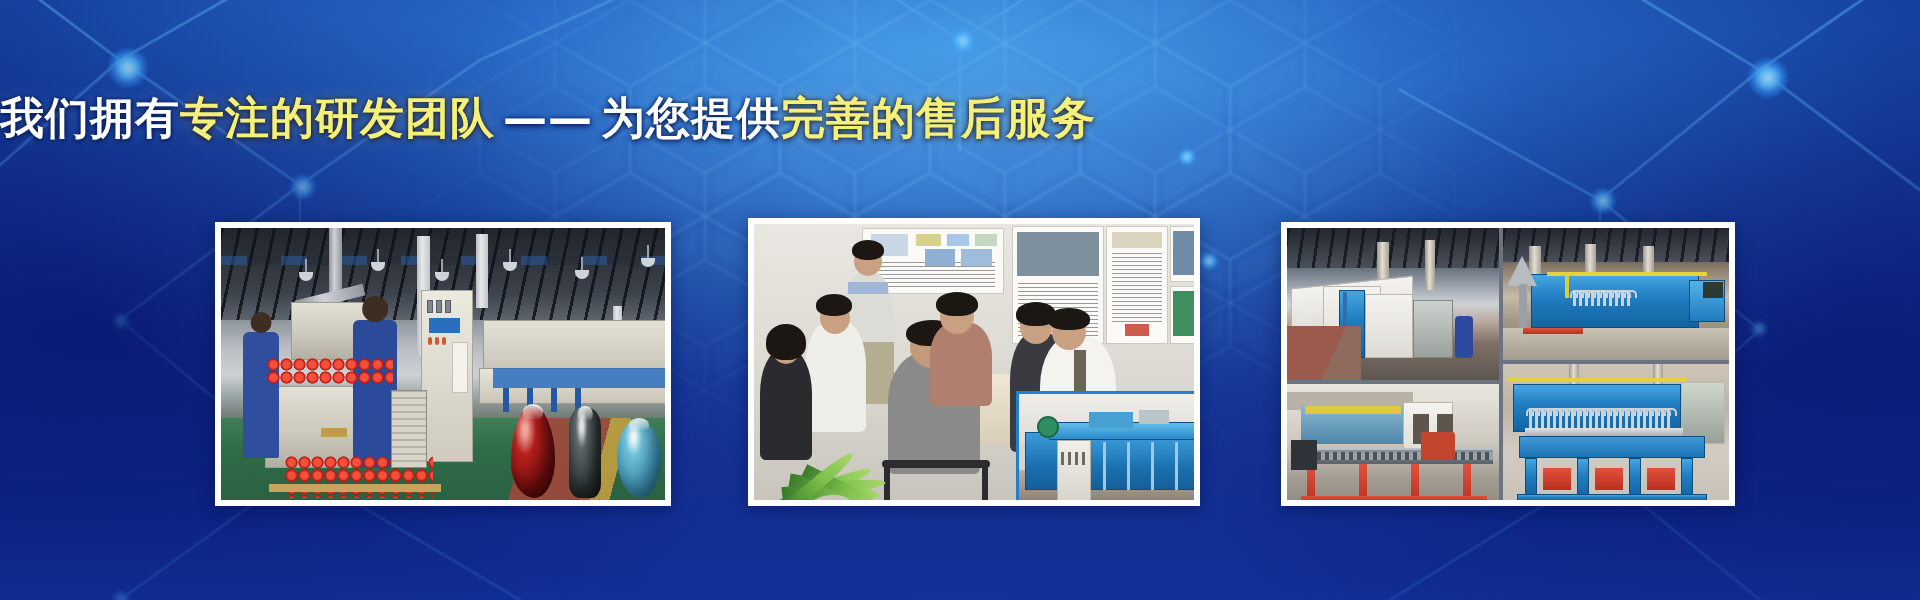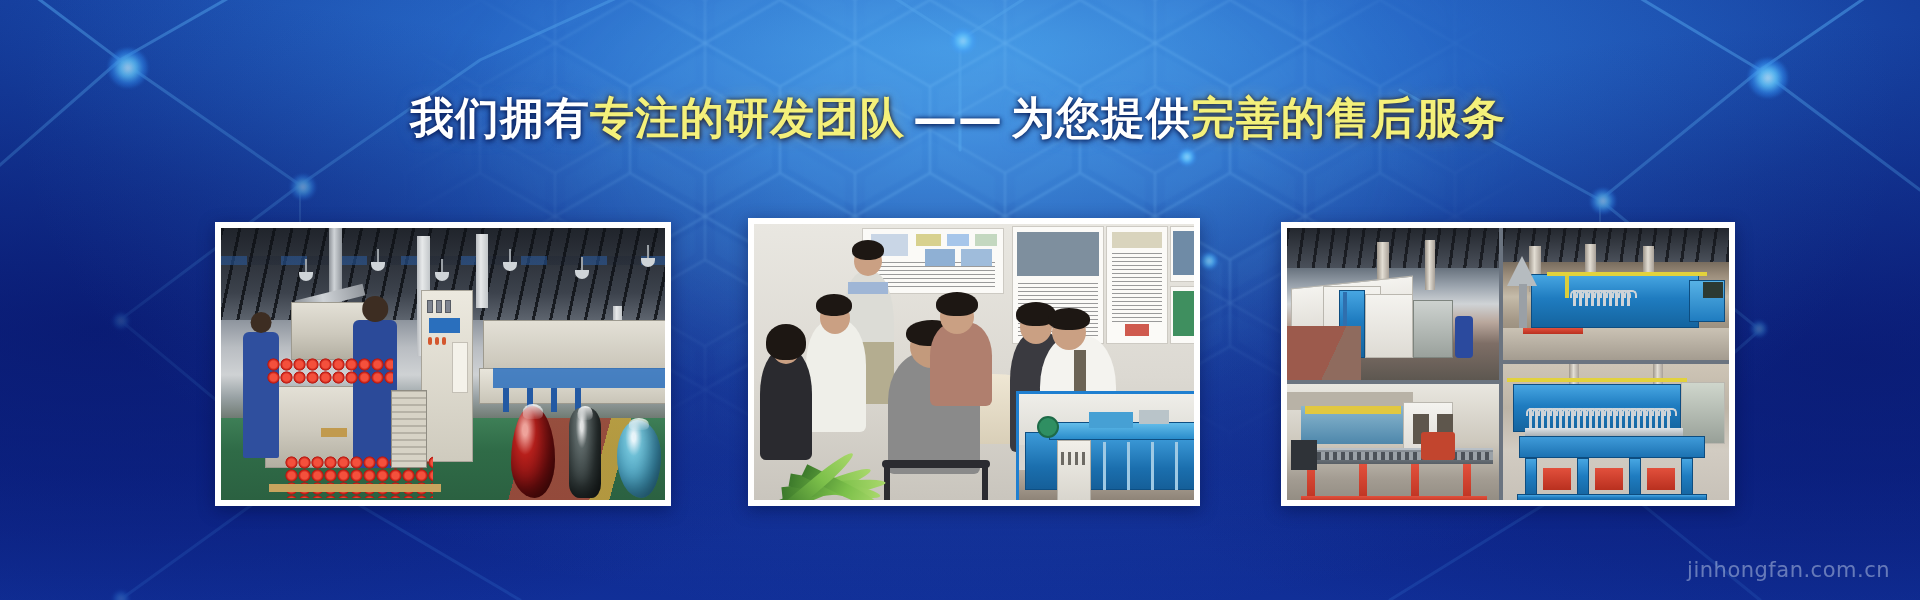--- a/index.html
+++ b/index.html
@@ -49,21 +49,20 @@
     position:absolute; width:26px; height:26px; border-radius:50%;
     background:radial-gradient(circle, #bfe9ff 0%, #5ec8ff 28%, rgba(50,150,255,.55) 55%, rgba(40,110,230,0) 80%);
     filter:blur(1.5px);
   }
   .glowdot.big{ width:40px; height:40px; }
   .glowdot.sm{ width:18px; height:18px; }
 
   
   .headline{
     position:absolute; left:0; right:4px; top:96px;
-    text-align:center;
     font-size:44px;
     line-height:1;
     letter-spacing:1px;
     font-weight:700;
     white-space:nowrap;
     font-family:"DejaVu Sans","Liberation Sans",sans-serif;
   }
   .headline .w{
     color:#ffffff;
     text-shadow:0 0 4px rgba(0,20,80,.85), 0 2px 6px rgba(0,15,70,.8), 0 0 16px rgba(120,190,255,.35);
@@ -531,14 +530,13 @@
         <div class="c3blue" style="left:178px; top:94px; width:12px; height:40px;"></div>
         <div class="c3red" style="left:40px;  top:104px; width:28px; height:22px;"></div>
         <div class="c3red" style="left:92px;  top:104px; width:28px; height:22px;"></div>
         <div class="c3red" style="left:144px; top:104px; width:28px; height:22px;"></div>
         <div class="c3blue" style="left:14px; top:130px; width:190px; height:8px;"></div>
 
       </div>
     </div>
   </div>
 
-  <div class="watermark">jinhongfan.com.cn</div>
 </div>
 
 </body></html>

